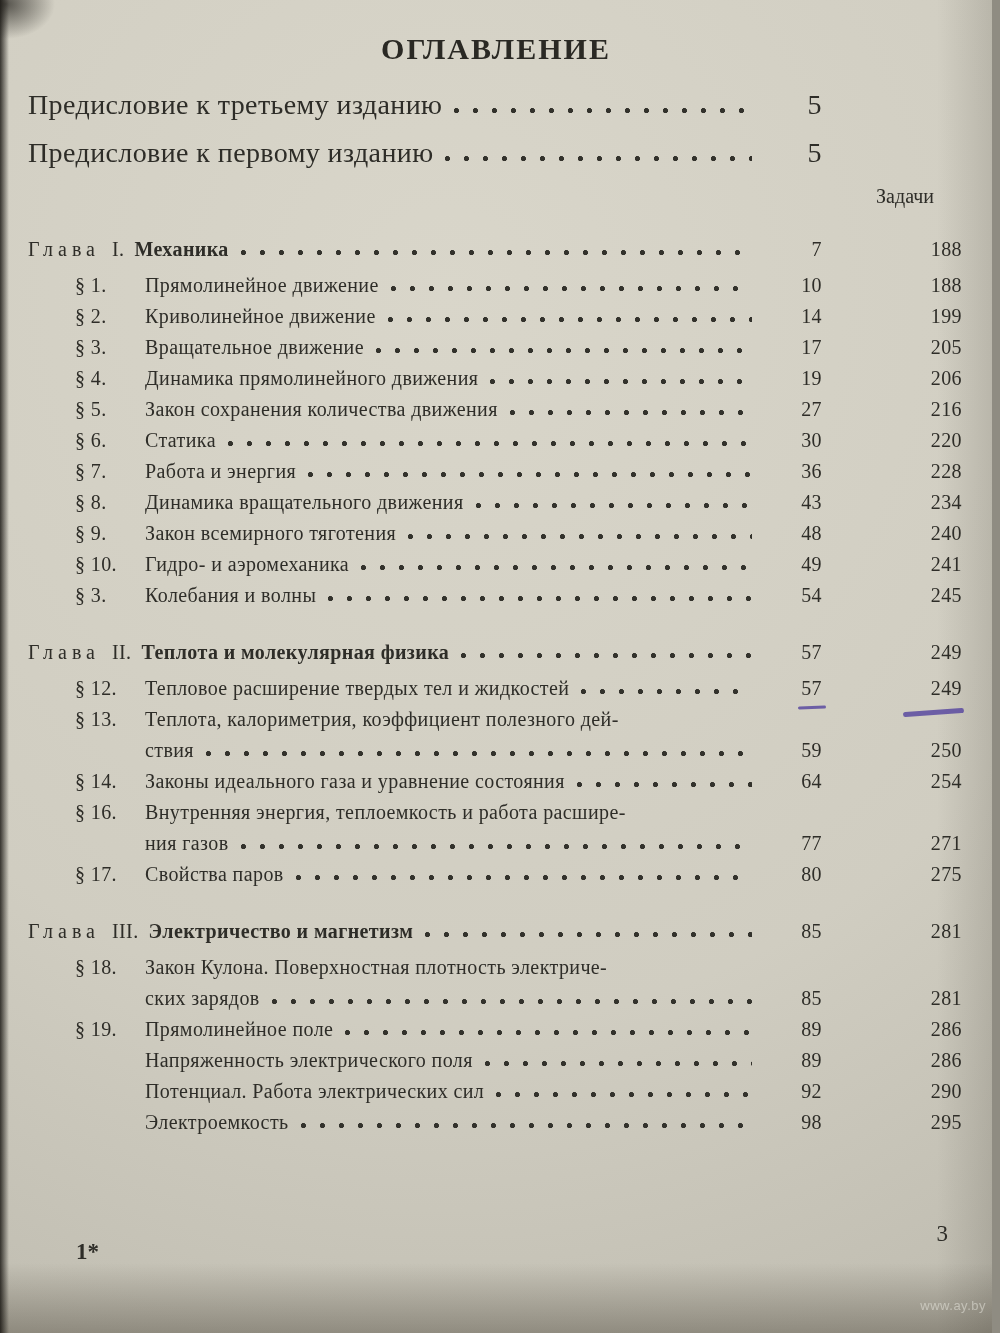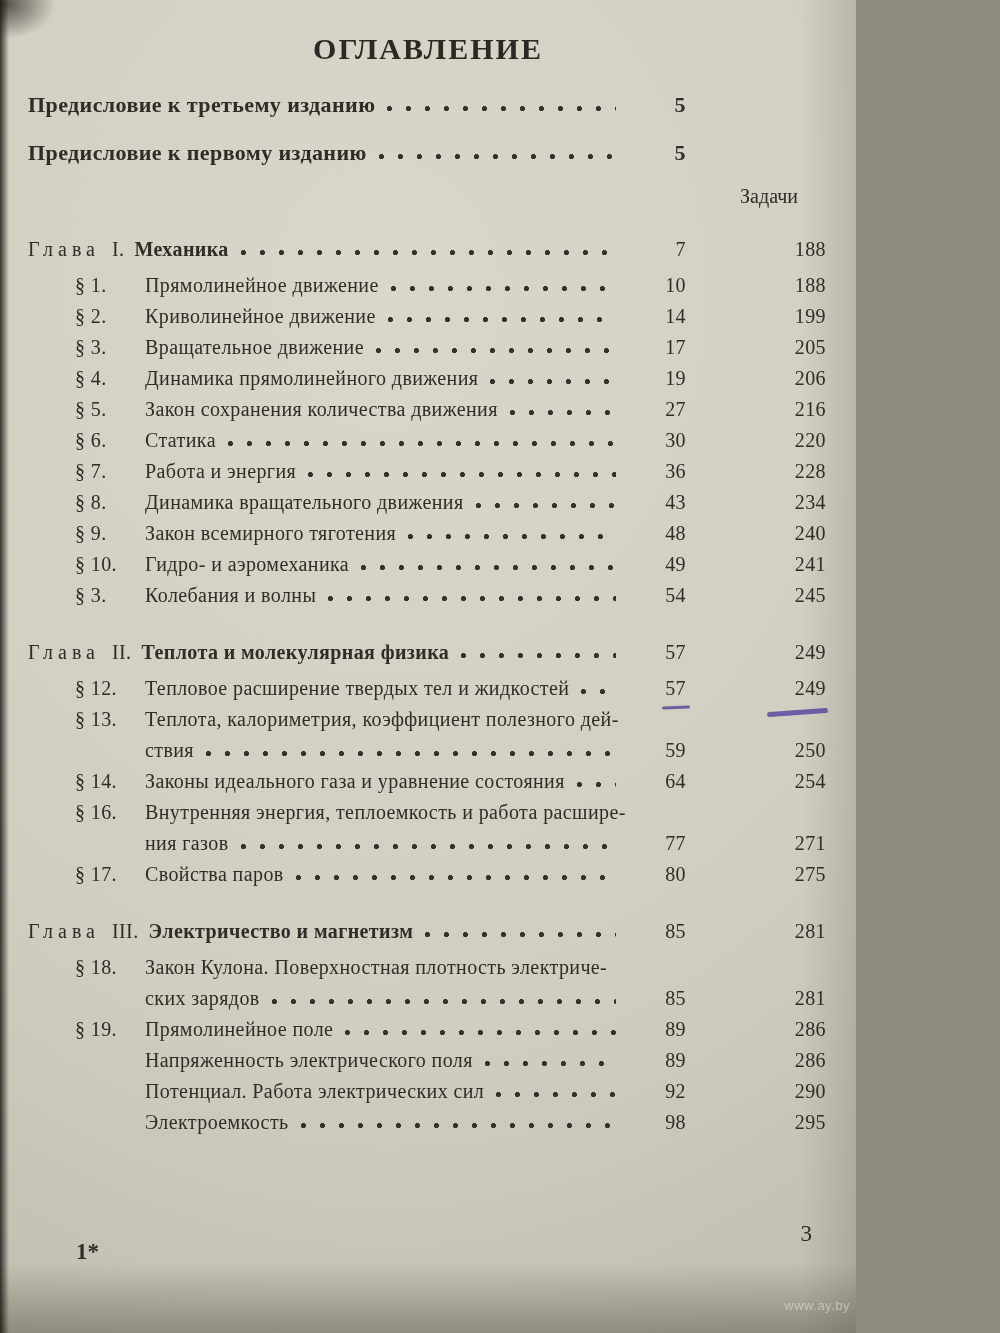--- a/index.html
+++ b/index.html
@@ -1,34 +1,34 @@
 <!DOCTYPE html>
 <html style="--pen: #5a4aa0;"><head>
 <meta charset="utf-8">
 <style>
   html,body{margin:0;padding:0;}
   body{width:1000px;height:1333px;overflow:hidden;background:#8f8c82;}
   .photo{
-    position:relative;width:856px;height:1333px;
+    position:relative;width:992px;height:1333px;
     font-family:"Liberation Serif","DejaVu Serif",serif;
     color:#2e2d28;
     background:
       radial-gradient(ellipse 70px 50px at 6px 4px, rgba(20,18,14,.65), rgba(20,18,14,0) 70%),
       linear-gradient(90deg, rgba(16,14,10,.8) 0px, rgba(16,14,10,0) 9px),
       linear-gradient(0deg, rgba(66,60,48,.4) 0px, rgba(66,60,48,0) 70px),
       linear-gradient(270deg, rgba(58,54,44,.16) 0px, rgba(58,54,44,0) 55px),
       radial-gradient(ellipse 130% 100% at 45% 22%, #d9d6ca 0%, #d0cdc1 55%, #b9b6aa 100%);
   }
   .page-title{
     text-align:center;padding-top:32px;font-size:30px;font-weight:bold;
     letter-spacing:2px;color:#2a2924;
   }
   .toc{position:absolute;left:28px;right:30px;top:88px;}
   .row{display:flex;align-items:baseline;font-size:20px;line-height:31px;letter-spacing:.4px;}
-  .p-row{font-size:22px;line-height:34px;margin-bottom:14px;font-weight:bold;}
+  .p-row{font-size:28px;line-height:34px;margin-bottom:14px;}
   .head-row{display:flex;justify-content:flex-end;align-items:flex-end;
     font-size:20px;line-height:24px;margin:10px 0 4px;}
   .h-tasks{margin-right:28px;}
   .h-answers{width:118px;text-align:right;}
   .par{flex:none;width:70px;margin-left:47px;}
   .ch-word{letter-spacing:5px;margin-right:12px;}
   .ch-num{margin-right:10px;}
   .title{flex:none;max-width:660px;}
   .row.chapter{margin-top:26px;margin-bottom:5px;}
   .row.chapter .title{font-weight:bold;}

